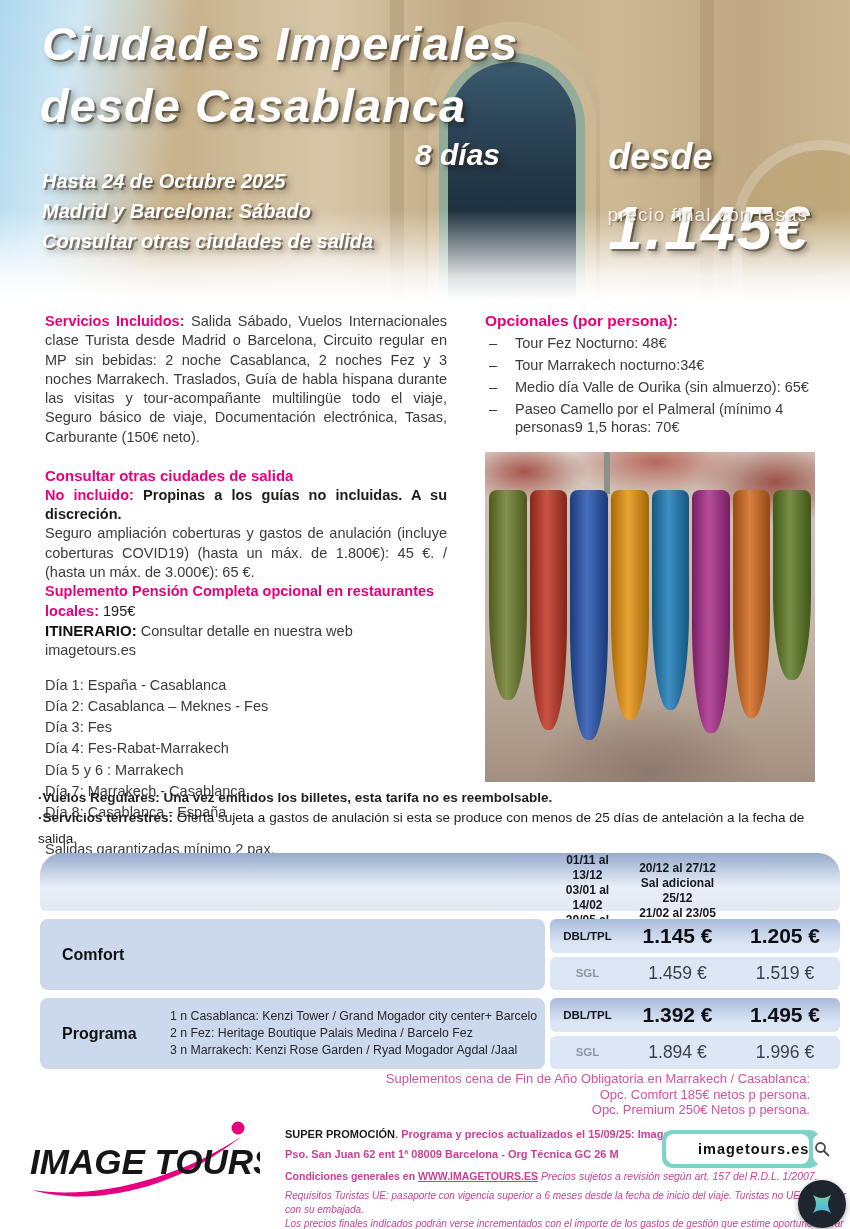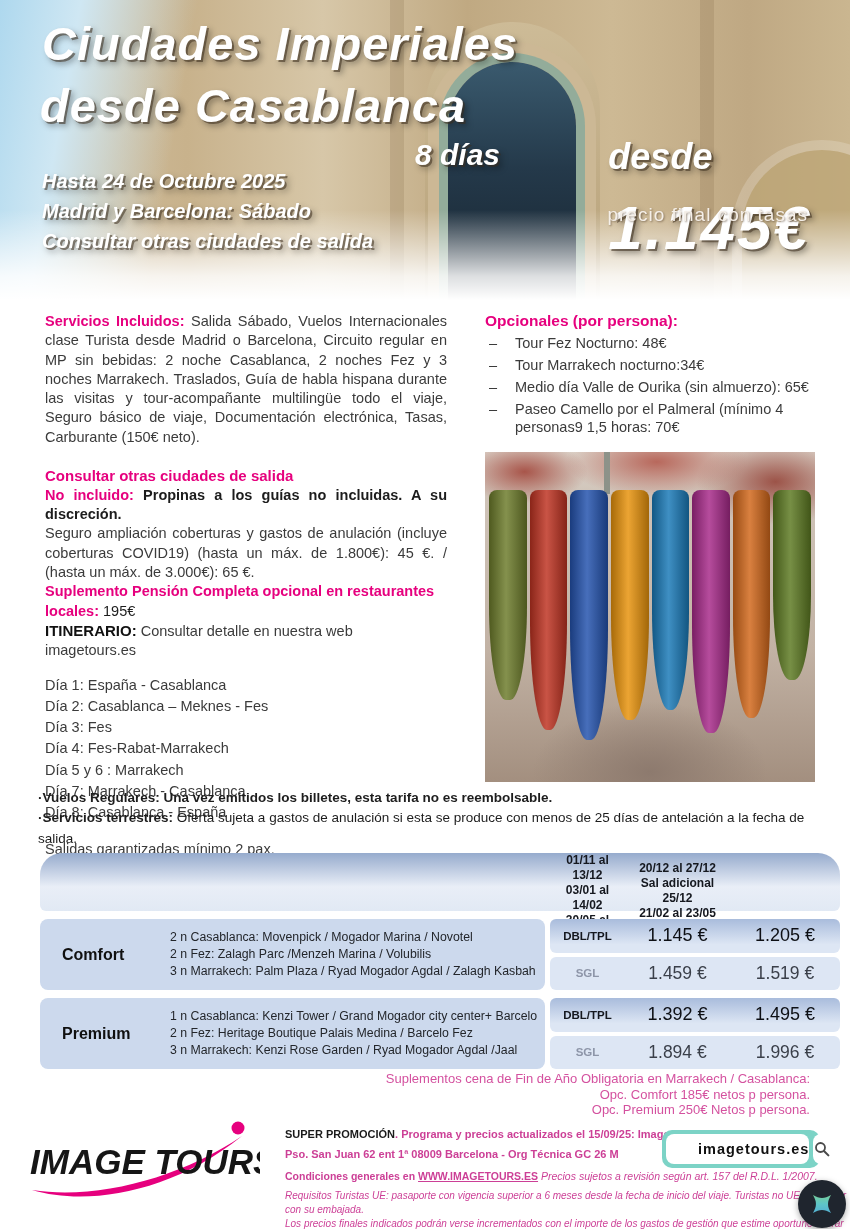--- a/index.html
+++ b/index.html
@@ -108,21 +108,21 @@
     padding-left:22px; font-weight:bold; font-size:16px; color:#101010; }
   .pt-hotels { position:absolute; left:130px; top:0; bottom:0; width:372px; display:flex; flex-direction:column;
     justify-content:center; font-size:12.3px; color:#23262b; line-height:1.38; }
   .pt-prices { position:absolute; left:510px; right:0; top:0; bottom:0; display:flex; flex-direction:column; gap:4px; }
   .pt-sub { flex:1; display:grid; grid-template-columns:75px 105px 110px; align-items:center; border-radius:6px; }
   .pt-sub.dbl { background:linear-gradient(180deg,#a9bcdc 0%, #dde6f4 75%); }
   .pt-sub.sgl { background:#dde6f4; }
   .pt-roomlbl { text-align:center; font-size:11.5px; font-weight:bold; color:#14171e; }
   .pt-sub.sgl .pt-roomlbl { color:#8d95a8; font-weight:bold; }
   .pt-val { text-align:center; }
-  .pt-sub.dbl .pt-val { font-size:18px; font-weight:normal; color:#0d0f14; }
+  .pt-sub.dbl .pt-val { font-size:21px; font-weight:bold; color:#0d0f14; }
   .pt-sub.sgl .pt-val { font-size:17.5px; color:#3a3f49; }
 
   
   .suppnote { position:absolute; right:40px; top:1071px; width:560px; text-align:right;
     font-size:13px; color:#d4519f; line-height:1.2; }
 
   
   .logo { position:absolute; left:28px; top:1118px; width:232px; height:90px; }
   .fineprint { position:absolute; left:285px; top:1128px; width:562px; color:#cc3f96; }
   .fp1 { font-size:11px; font-weight:bold; }
@@ -248,42 +248,37 @@
         <div>20/12 al 27/12</div>
         <div>Sal adicional 25/12</div>
         <div>21/02 al 23/05</div>
         <div>31/07 al 24/10</div>
       </div>
     </div>
 
     <div class="pt-row">
       <div class="pt-rowbg"></div>
       <div class="pt-cat">Comfort</div>
-      <div class="pt-hotels">
-        <div>2 n Casablanca:  Movenpick / Mogador Marina / Novotel</div>
-        <div>2 n Fez:  Zalagh Parc /Menzeh Marina / Volubilis</div>
-        <div>3 n Marrakech: Palm Plaza / Ryad Mogador Agdal / Zalagh Kasbah</div>
-      </div>
       <div class="pt-prices">
         <div class="pt-sub dbl">
           <div class="pt-roomlbl">DBL/TPL</div>
           <div class="pt-val">1.145 €</div>
           <div class="pt-val">1.205 €</div>
         </div>
         <div class="pt-sub sgl">
           <div class="pt-roomlbl">SGL</div>
           <div class="pt-val">1.459 €</div>
           <div class="pt-val">1.519 €</div>
         </div>
       </div>
     </div>
 
     <div class="pt-row">
       <div class="pt-rowbg"></div>
-      <div class="pt-cat">Premium</div>
+      <div class="pt-cat">Programa</div>
       <div class="pt-hotels">
         <div>1 n Casablanca: Kenzi Tower / Grand Mogador city center+ Barcelo</div>
         <div>2 n Fez: Heritage Boutique Palais Medina / Barcelo Fez</div>
         <div>3 n Marrakech: Kenzi Rose Garden / Ryad Mogador Agdal /Jaal</div>
       </div>
       <div class="pt-prices">
         <div class="pt-sub dbl">
           <div class="pt-roomlbl">DBL/TPL</div>
           <div class="pt-val">1.392 €</div>
           <div class="pt-val">1.495 €</div>

